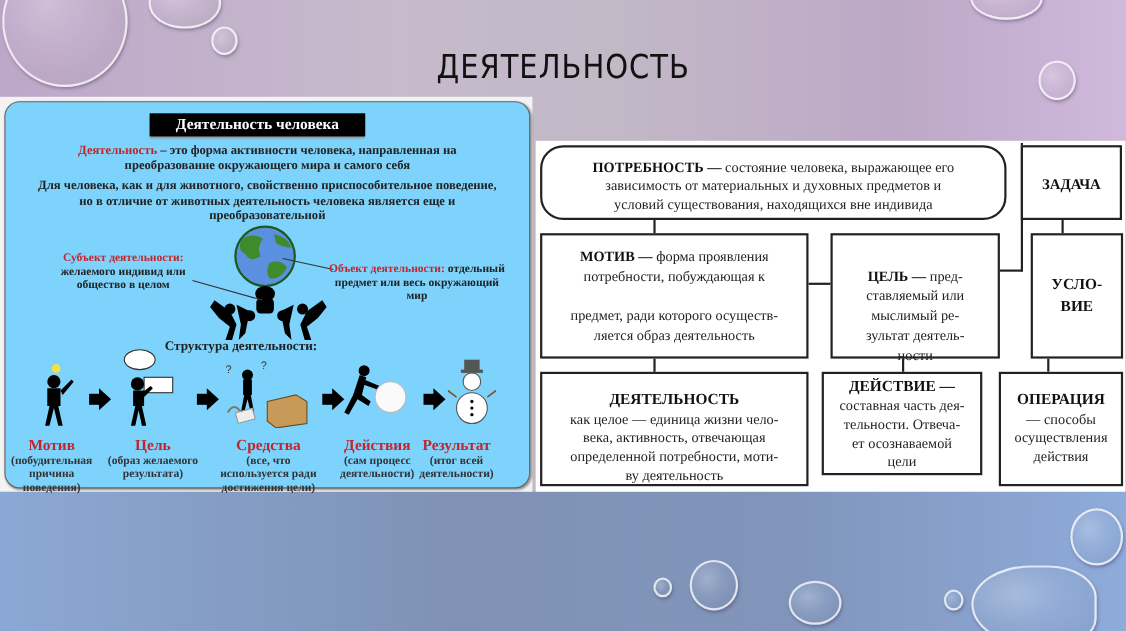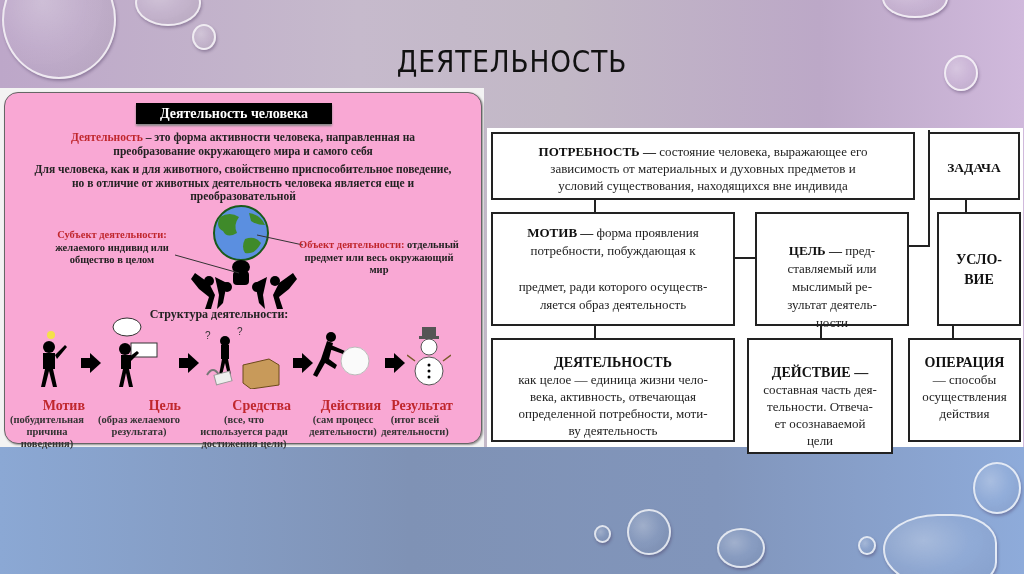--- a/index.html
+++ b/index.html
@@ -11,26 +11,26 @@
   .slide .bottom-band{position:absolute;left:0;top:447px;width:1024px;height:127px;
     background:linear-gradient(90deg,#8ba8d4 0%,#7f92b5 40%,#8195bb 70%,#8eabda 100%);}
   .drop{position:absolute;border-radius:50%;
     background:radial-gradient(ellipse at 35% 35%,rgba(255,255,255,0.25) 0%,rgba(255,255,255,0.05) 45%,rgba(0,0,0,0.06) 100%);
     border:2px solid rgba(255,255,255,0.75);box-shadow:1px 2px 3px rgba(60,40,80,0.35);}
   .title{position:absolute;left:0;top:44px;width:1024px;text-align:center;font-family:"DejaVu Sans",sans-serif;
     font-size:30px;letter-spacing:1px;color:#111;font-weight:400;transform:scaleX(0.88);}
 
   
   .left-img{position:absolute;left:0;top:88px;width:484px;height:359px;background:#f3f3f3;}
-  .left-card{position:absolute;left:4px;top:4px;width:476px;height:350px;background:#f9a8d4;border:1px solid #666;border-radius:14px;box-shadow:1px 1px 2px rgba(0,0,0,0.4);}
+  .left-card{position:absolute;left:4px;top:4px;width:476px;height:350px;background:#7dd3fc;border:1px solid #666;border-radius:14px;box-shadow:1px 1px 2px rgba(0,0,0,0.4);}
   .lh-box{position:absolute;left:131px;top:10px;width:196px;height:21px;background:#000;color:#fff;font-family:"Liberation Serif",serif;font-weight:bold;font-size:14px;text-align:center;line-height:21px;box-shadow:0 2px 2px #888;}
   .ltext{position:absolute;font-family:"Liberation Serif",serif;font-weight:bold;color:#222;text-align:center;font-size:11.5px;line-height:13.5px;}
   .red{color:#c0272d;}
   .stage{position:absolute;text-align:center;font-family:"Liberation Serif",serif;font-weight:bold;}
-  .stage .nm{color:#c0272d;font-size:14px;line-height:16px;text-align:right;}
+  .stage .nm{color:#c0272d;font-size:14px;line-height:16px;}
   .stage .ds{color:#333;font-size:10.5px;line-height:12px;}
   .arrow{position:absolute;width:0;height:0;}
   .arrow .shaft{position:absolute;left:0;top:5px;width:10px;height:10px;background:#000;}
   .arrow .head{position:absolute;left:9px;top:0;width:0;height:0;border-top:10px solid transparent;border-bottom:10px solid transparent;border-left:11px solid #000;}
 
   
   .right-img{position:absolute;left:487px;top:128px;width:536px;height:319px;background:#fff;}
   .box{position:absolute;border:2px solid #222;background:#fff;font-family:"Liberation Serif",serif;color:#222;text-align:center;box-sizing:border-box;}
   .box .b{font-weight:bold;color:#111;}
   .line{position:absolute;background:#222;}
@@ -192,21 +192,21 @@
 
     <div class="line" style="left:107px;top:71px;width:2px;height:14px;"></div>
     <div class="line" style="left:246px;top:129px;width:24px;height:2px;"></div>
     <div class="line" style="left:420px;top:117px;width:22px;height:2px;"></div>
     <div class="line" style="left:441px;top:2px;width:2px;height:117px;"></div>
     <div class="line" style="left:107px;top:197px;width:2px;height:14px;"></div>
     <div class="line" style="left:333px;top:197px;width:2px;height:14px;"></div>
     <div class="line" style="left:478px;top:70px;width:2px;height:14px;"></div>
     <div class="line" style="left:465px;top:196px;width:2px;height:14px;"></div>
 
-    <div class="box" style="left:4px;top:4px;width:424px;height:68px;font-size:13px;line-height:17px;padding-top:9px;">
+    <div class="box" style="left:4px;top:4px;width:424px;height:68px;font-size:13px;line-height:17px;padding-top:9px;border-radius:21px;">
       <span class="b">ПОТРЕБНОСТЬ —</span><span> состояние человека, выражающее его</span><br>
       <span>зависимость от материальных и духовных предметов и</span><br>
       <span>условий существования, находящихся вне индивида</span>
     </div>
     <div class="box" style="left:441px;top:4px;width:92px;height:68px;font-size:13.5px;line-height:68px;">
       <span class="b">ЗАДАЧА</span>
     </div>
 
     <div class="box" style="left:4px;top:84px;width:244px;height:114px;font-size:13px;line-height:18px;padding-top:10px;">
       <span class="b">МОТИВ —</span><span> форма проявления</span><br>
@@ -227,21 +227,21 @@
       <span class="b">ВИЕ</span>
     </div>
 
     <div class="box" style="left:4px;top:210px;width:244px;height:104px;font-size:13px;line-height:17px;padding-top:14px;">
       <span class="b" style="font-size:14px;">ДЕЯТЕЛЬНОСТЬ</span><br>
       <span>как целое — единица жизни чело-</span><br>
       <span>века, активность, отвечающая</span><br>
       <span>определенной потребности, моти-</span><br>
       <span>ву деятельность</span>
     </div>
-    <div class="box" style="left:260px;top:210px;width:146px;height:116px;font-size:13px;line-height:17px;padding-top:24px;">
+    <div class="box" style="left:260px;top:210px;width:146px;height:94px;font-size:13px;line-height:17px;padding-top:2px;">
       <span class="b" style="font-size:14px;">ДЕЙСТВИЕ —</span><br>
       <span>составная часть дея-</span><br>
       <span>тельности. Отвеча-</span><br>
       <span>ет осознаваемой</span><br>
       <span>цели</span>
     </div>
     <div class="box" style="left:421px;top:210px;width:113px;height:104px;font-size:13px;line-height:17px;padding-top:14px;">
       <span class="b" style="font-size:14px;">ОПЕРАЦИЯ</span><br>
       <span>— способы</span><br>
       <span>осуществления</span><br>

